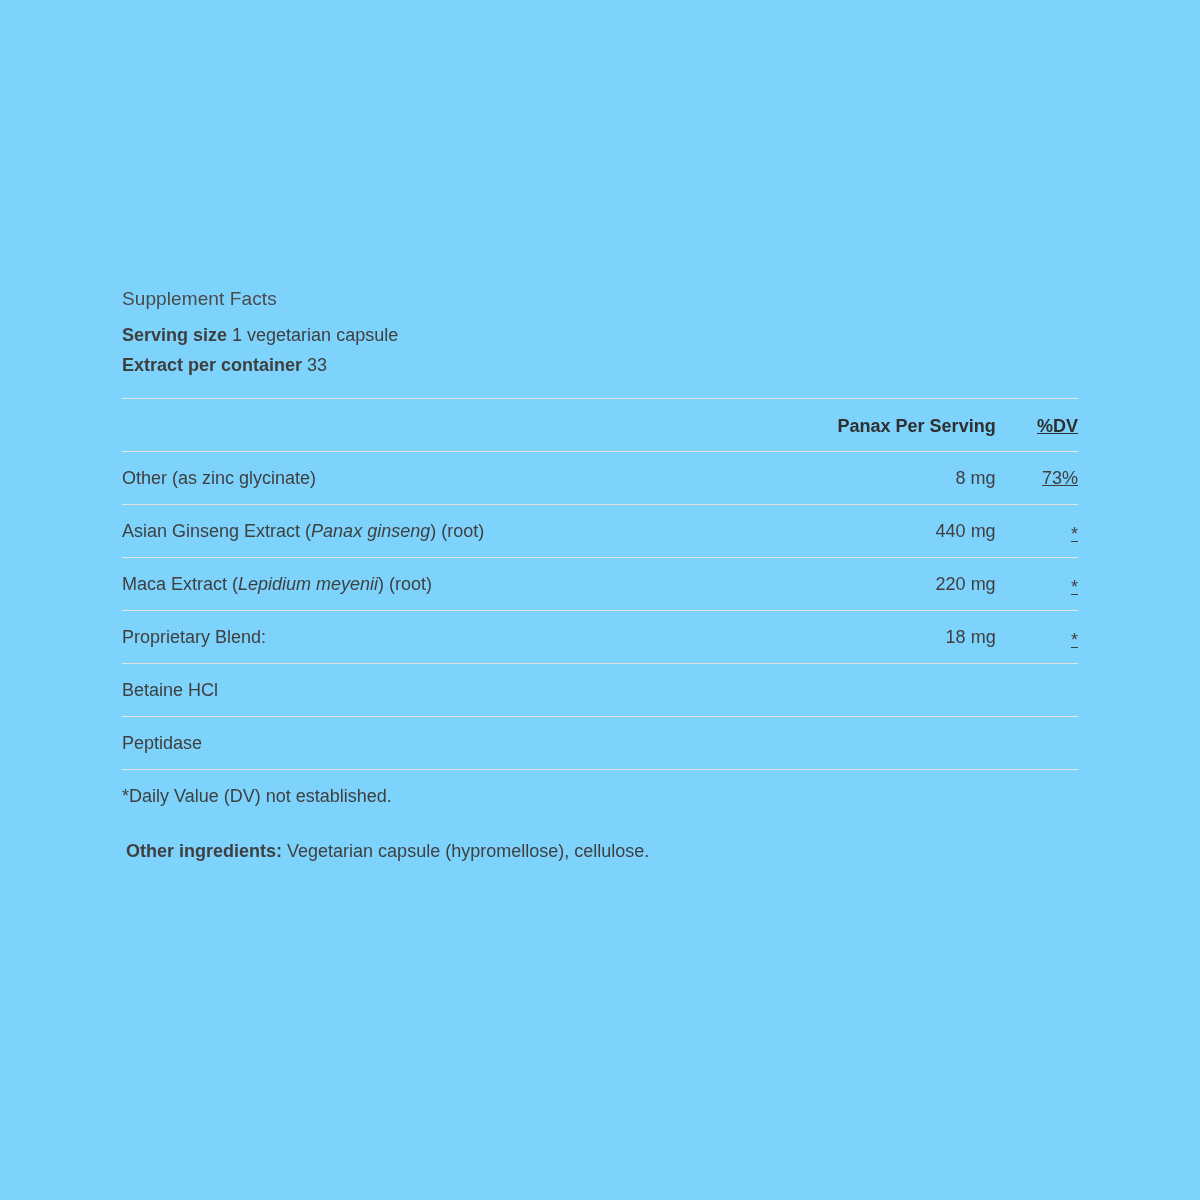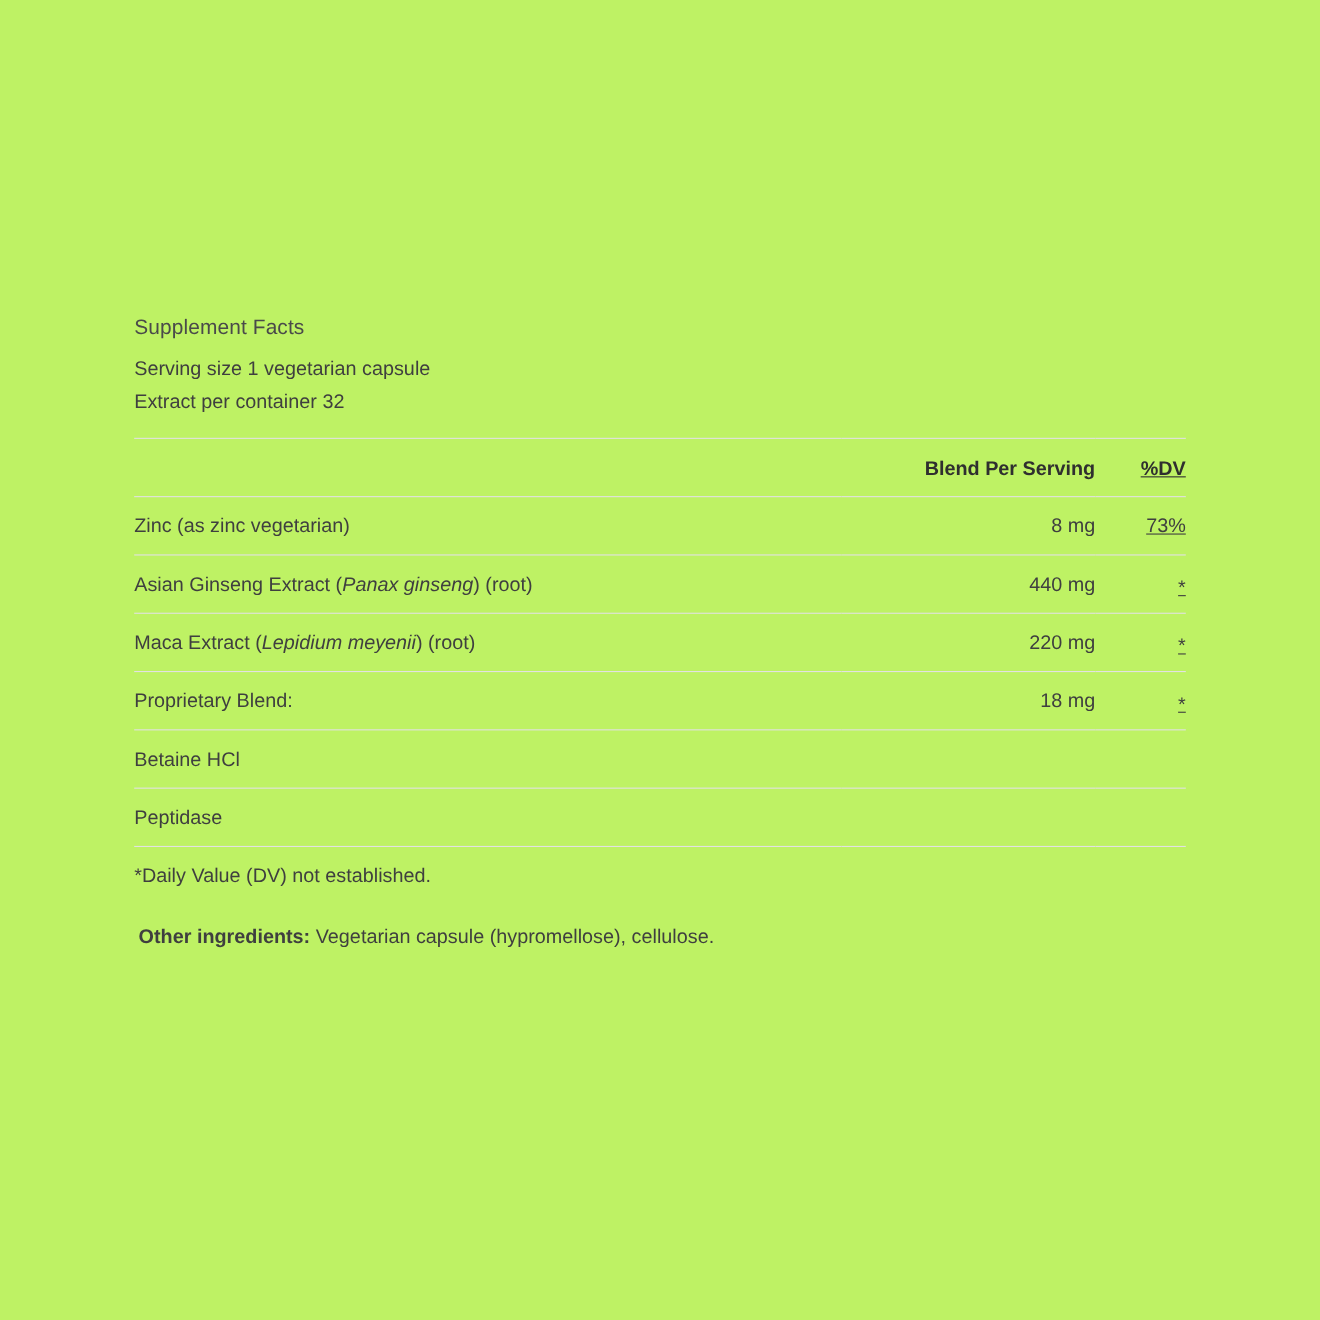--- a/index.html
+++ b/index.html
@@ -9,21 +9,21 @@
     height: 1200px;
     background: #ffffff;
     font-family: "Liberation Sans", sans-serif;
     color: #3c3c3c;
   }
 
   .page {
     position: relative;
     width: 1200px;
     height: 1200px;
-    background: #bef264;
+    background: #7dd3fc;
   }
 
   .panel {
     position: absolute;
     left: 122px;
     top: 268px;
     width: 956px;
   }
 
   .sf-title {
@@ -38,21 +38,21 @@
   }
 
   .serving-line {
     font-size: 18px;
     color: #3f3f3f;
     line-height: 30px;
     white-space: nowrap;
   }
 
   .serving-line b {
-    font-weight: normal;
+    font-weight: bold;
   }
 
   table.facts {
     border-collapse: collapse;
     width: 956px;
     table-layout: fixed;
   }
 
   table.facts tr {
     border-top: 1px solid #e2e2e2;
@@ -143,34 +143,34 @@
 
     <div class="sf-title">Supplement Facts</div>
 
     <div class="serving-lines">
       <div class="serving-line">
         <b>Serving size</b>
         <span>1 vegetarian capsule</span>
       </div>
       <div class="serving-line">
         <b>Extract per container</b>
-        <span>32</span>
+        <span>33</span>
       </div>
     </div>
 
     <table class="facts">
       <tbody>
         <tr class="head">
           <td class="c-name"></td>
-          <td class="c-amount">Blend Per Serving</td>
+          <td class="c-amount">Panax Per Serving</td>
           <td class="c-dv">%DV</td>
         </tr>
 
         <tr>
-          <td class="c-name"><span>Zinc (as zinc vegetarian)</span><i></i><span></span></td>
+          <td class="c-name"><span>Other (as zinc glycinate)</span><i></i><span></span></td>
           <td class="c-amount">8 mg</td>
           <td class="c-dv">73%</td>
         </tr>
 
         <tr>
           <td class="c-name"><span>Asian Ginseng Extract (</span><i>Panax ginseng</i><span>) (root)</span></td>
           <td class="c-amount">440 mg</td>
           <td class="c-dv star">*</td>
         </tr>
 

